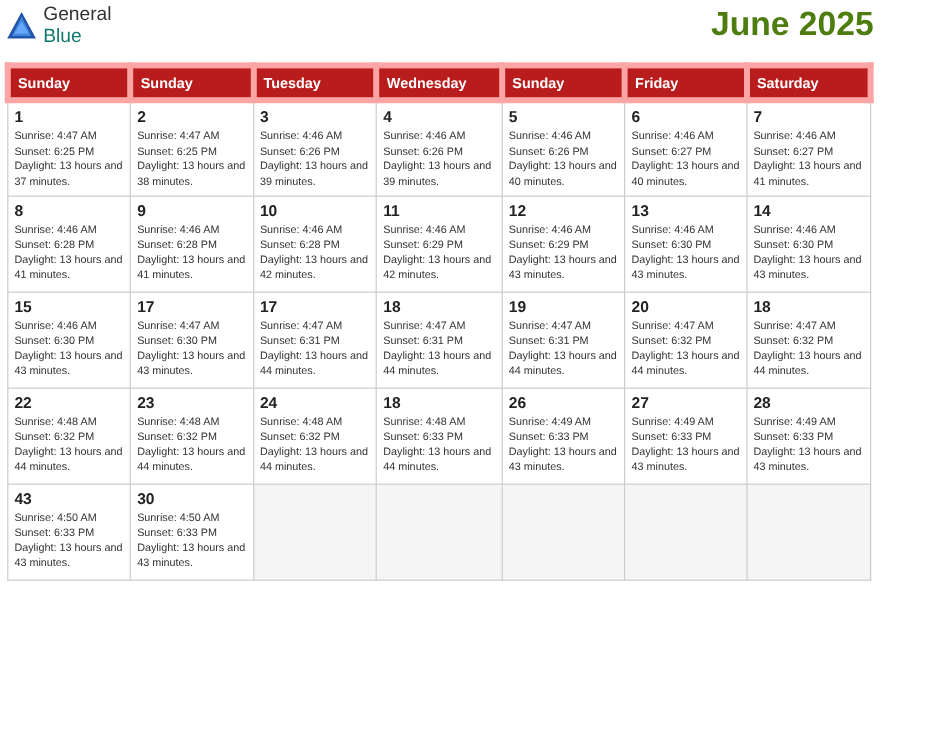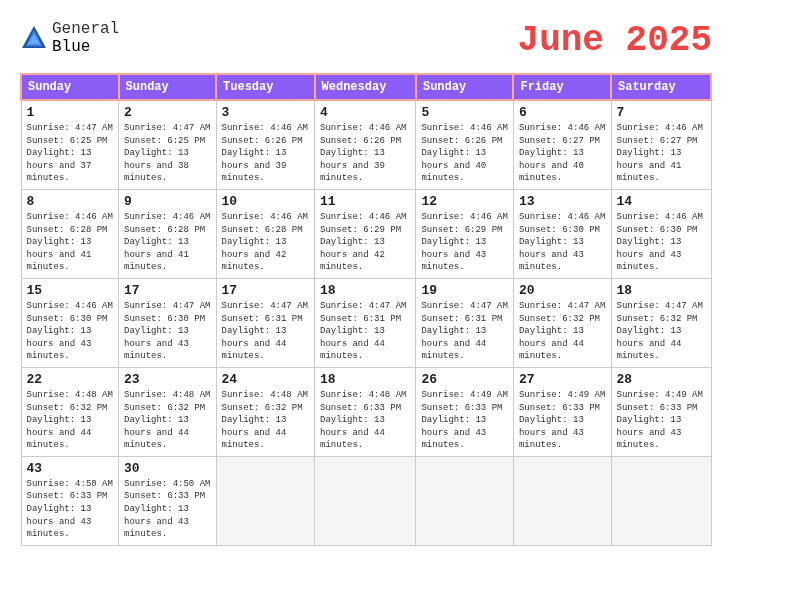--- a/index.html
+++ b/index.html
@@ -6,66 +6,65 @@
     body {
       width: 792px;
       height: 612px;
       font-family: Arial, sans-serif;
       background: #fff;
       overflow: hidden;
     }
     .page {
       width: 732px;
       height: 612px;
-      padding: 20px;
+      padding: 4px;
       background: #fff;
-      font-family: Liberation Mono, monospace;
     }
     .header {
       display: flex;
       justify-content: space-between;
       align-items: flex-start;
       margin-bottom: 12px;
     }
     .logo {
       display: flex;
       align-items: center;
     }
     .logo-general { color: #333; }
-    .logo-blue { color: #000000; }
+    .logo-blue { color: #0f766e; }
     .logo-icon {
       width: 28px;
       height: 28px;
       margin-right: 4px;
     }
     .title-block {
       text-align: right;
     }
     .month-year {
-      font-size: 36px;
+      font-size: 28px;
       font-weight: bold;
-      color: #ef4444;
+      color: #4d7c0f;
     }
     .location {
       font-size: 16px;
       color: #555;
     }
     .calendar-table {
       width: 100%;
       border-collapse: collapse;
       font-size: 10px;
     }
     .calendar-table th {
-      background: #8b5cf6;
+      background: #b91c1c;
       color: #fff;
       text-align: left;
       padding: 5px 6px;
       font-size: 12px;
       font-weight: bold;
-      border: 2px solid #fca5a5;
+      border: 5px solid #fca5a5;
     }
     .calendar-table td {
       border: 1px solid #ccc;
       vertical-align: top;
       padding: 4px 5px;
       width: 107px;
       height: 80px;
       background: #fff;
     }
     .calendar-table td.empty {

